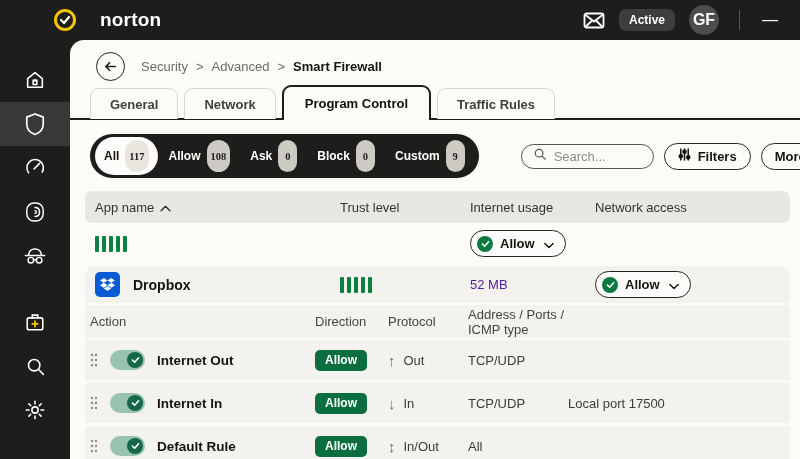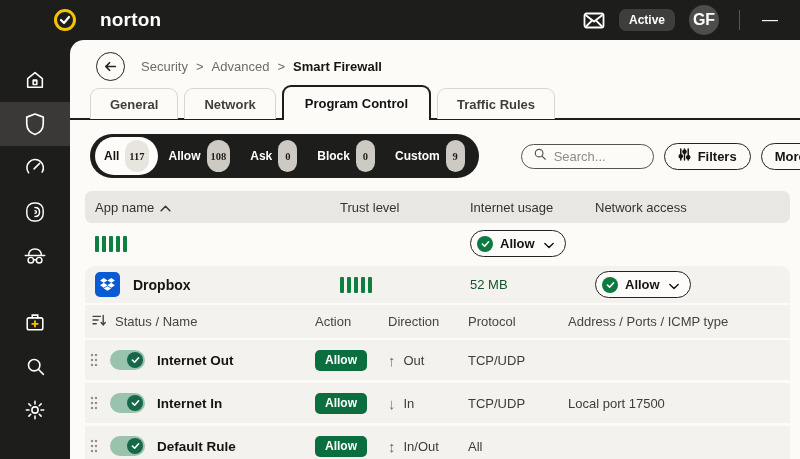--- a/index.html
+++ b/index.html
@@ -56,21 +56,21 @@
   .apps-grid { display:grid; grid-template-columns:245px 130px 125px 1fr; align-items:center; padding-left:10px; }
   .apps-header { height:32px; background:#e9e7e3; border-radius:7px; font-size:13px; color:#33332f; }
   .h-sort { display:inline-flex; align-items:center; gap:6px; }
   .app-row { height:41px; font-size:14px; }
   .app-cell { display:flex; align-items:center; gap:13px; font-weight:bold; color:#15150f; }
   .app-icon-frame { width:24px; height:24px; border:1px solid #c9c6c0; border-radius:5px; background:#fff; display:flex; align-items:center; justify-content:center; }
   .app-icon-inner { width:13px; height:14px; background:#2f7fd6; border-left:3px solid #9ec4ea; }
   .dropbox-icon { width:25px; height:25px; border-radius:5px; background:#0a5bd3; color:#fff; display:flex; align-items:center; justify-content:center; }
   .trust-bars { display:flex; gap:3px; }
   .trust-bars span { width:4px; height:16px; background:#0f7f41; border-radius:1px; }
-  .usage { color:#14532d; font-size:13px; font-weight:normal; }
+  .usage { color:#4c1d95; font-size:13px; font-weight:normal; }
   .access-dd { display:inline-flex; align-items:center; border:1.6px solid #23231f; border-radius:999px; height:27px; padding:0 11px 0 6px; gap:7px; background:#fdfcfa; width:96px; }
   .dd-check { width:16px; height:16px; border-radius:50%; background:#0c7a41; display:flex; align-items:center; justify-content:center; color:#fff; flex:none; }
   .dd-label { font-size:13px; font-weight:bold; color:#15150f; flex:1; }
 
   .card { background:#f4f2ee; border-radius:10px 10px 0 0; margin-top:2px; }
   .card-row-sep { height:2px; background:#fcfbf8; }
   .dropbox-row { height:37px; }
   .rules-grid { display:grid; grid-template-columns:225px 73px 80px 100px 1fr; align-items:center; padding-left:5px; }
   .rules-header { height:33px; font-size:13px; color:#45453f; }
   .rh-first { display:flex; align-items:center; gap:8px; padding-left:2px; }
@@ -339,28 +339,20 @@
                     <path d="M1 1.5l5 5 5-5"></path>
                   </svg>
               </span>
             </span>
           </div>
         </div>
 
         <div class="card-row-sep"></div>
 
         <div class="rules-grid rules-header">
-          <div class="rh-first">
-            <span>
-              <svg width="15" height="13" viewBox="0 0 16 14" fill="none" stroke="#45453f" stroke-width="1.5" stroke-linecap="round">
-                  <path d="M1 2.5h8M1 6.5h5.5M1 10.5h3.5M12 1.5v10M9.8 9.2l2.2 2.5 2.2-2.5"></path>
-                </svg>
-            </span>
-            <span>Status / Name</span>
-          </div>
           <div>Action</div>
           <div>Direction</div>
           <div>Protocol</div>
           <div>Address / Ports / ICMP type</div>
         </div>
 
         <div class="card-row-sep"></div>
 
         <div class="rules-grid rule-row">
           <div class="rule-first">

